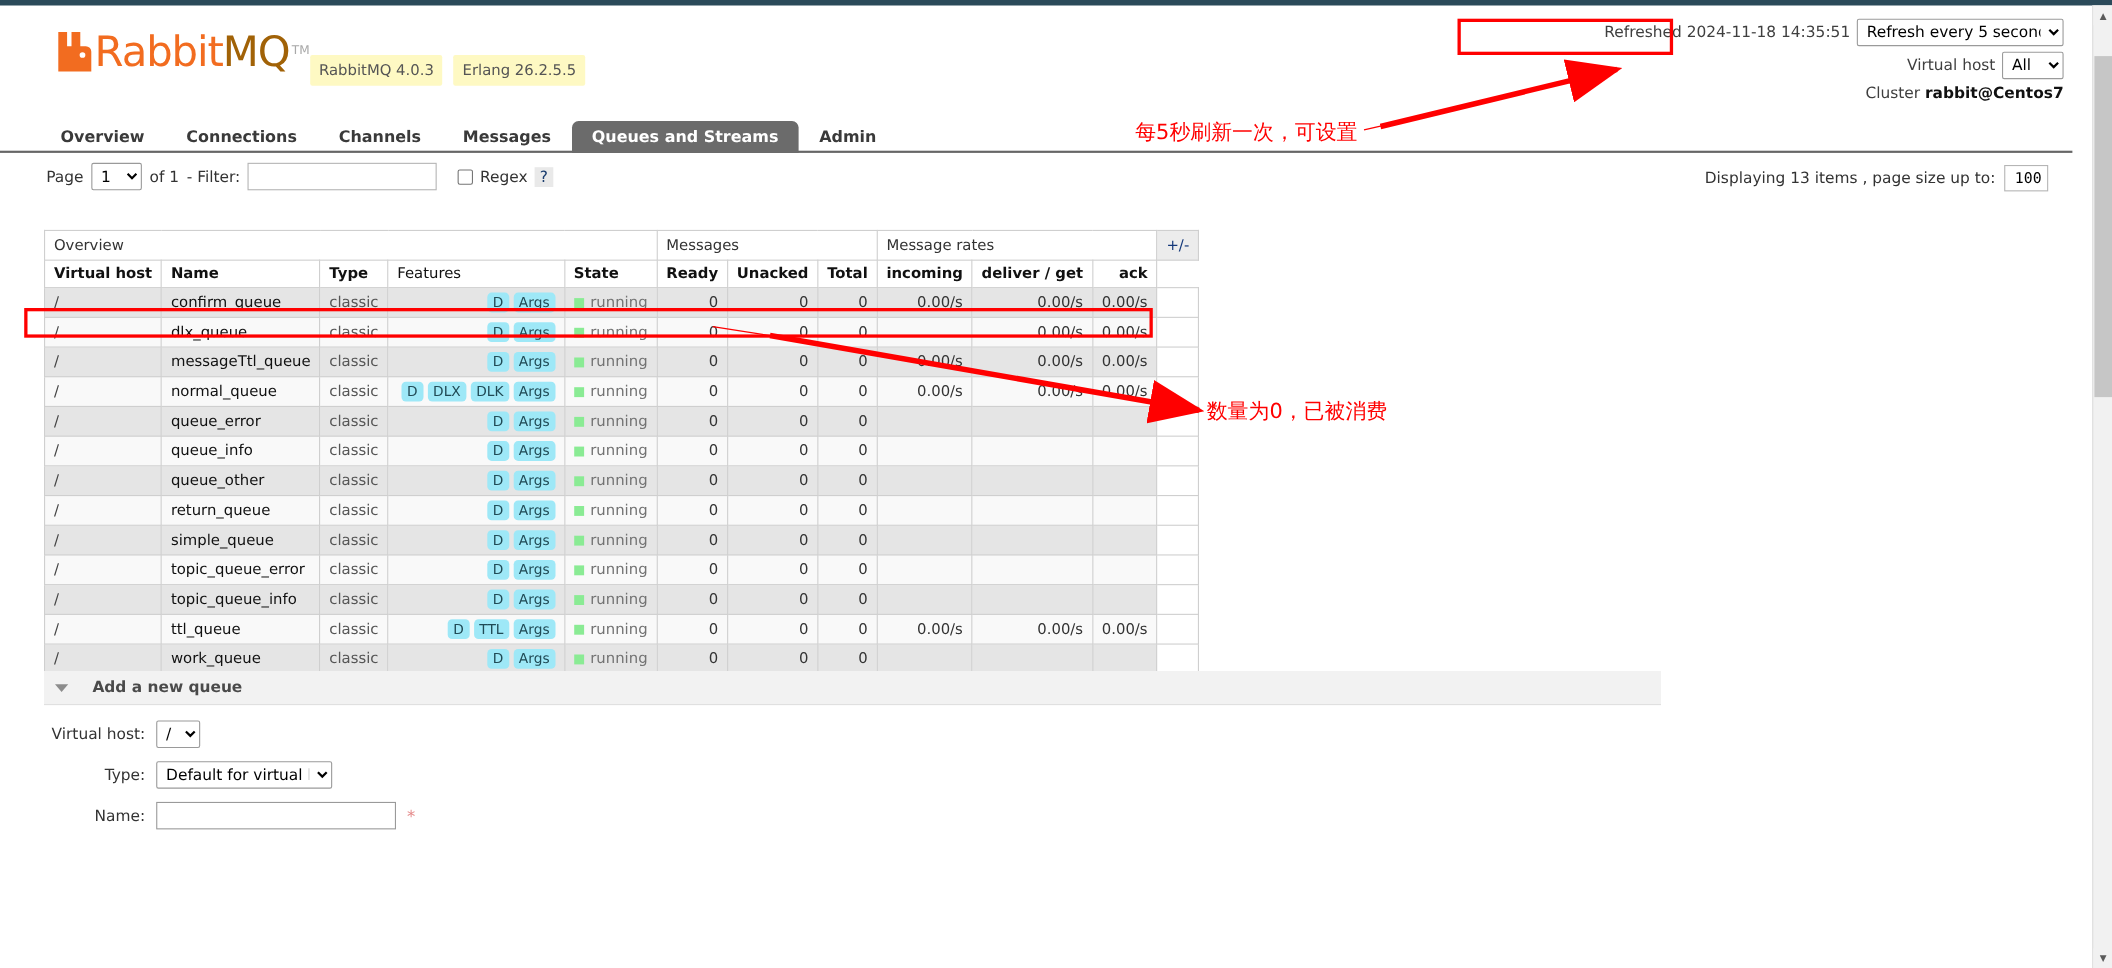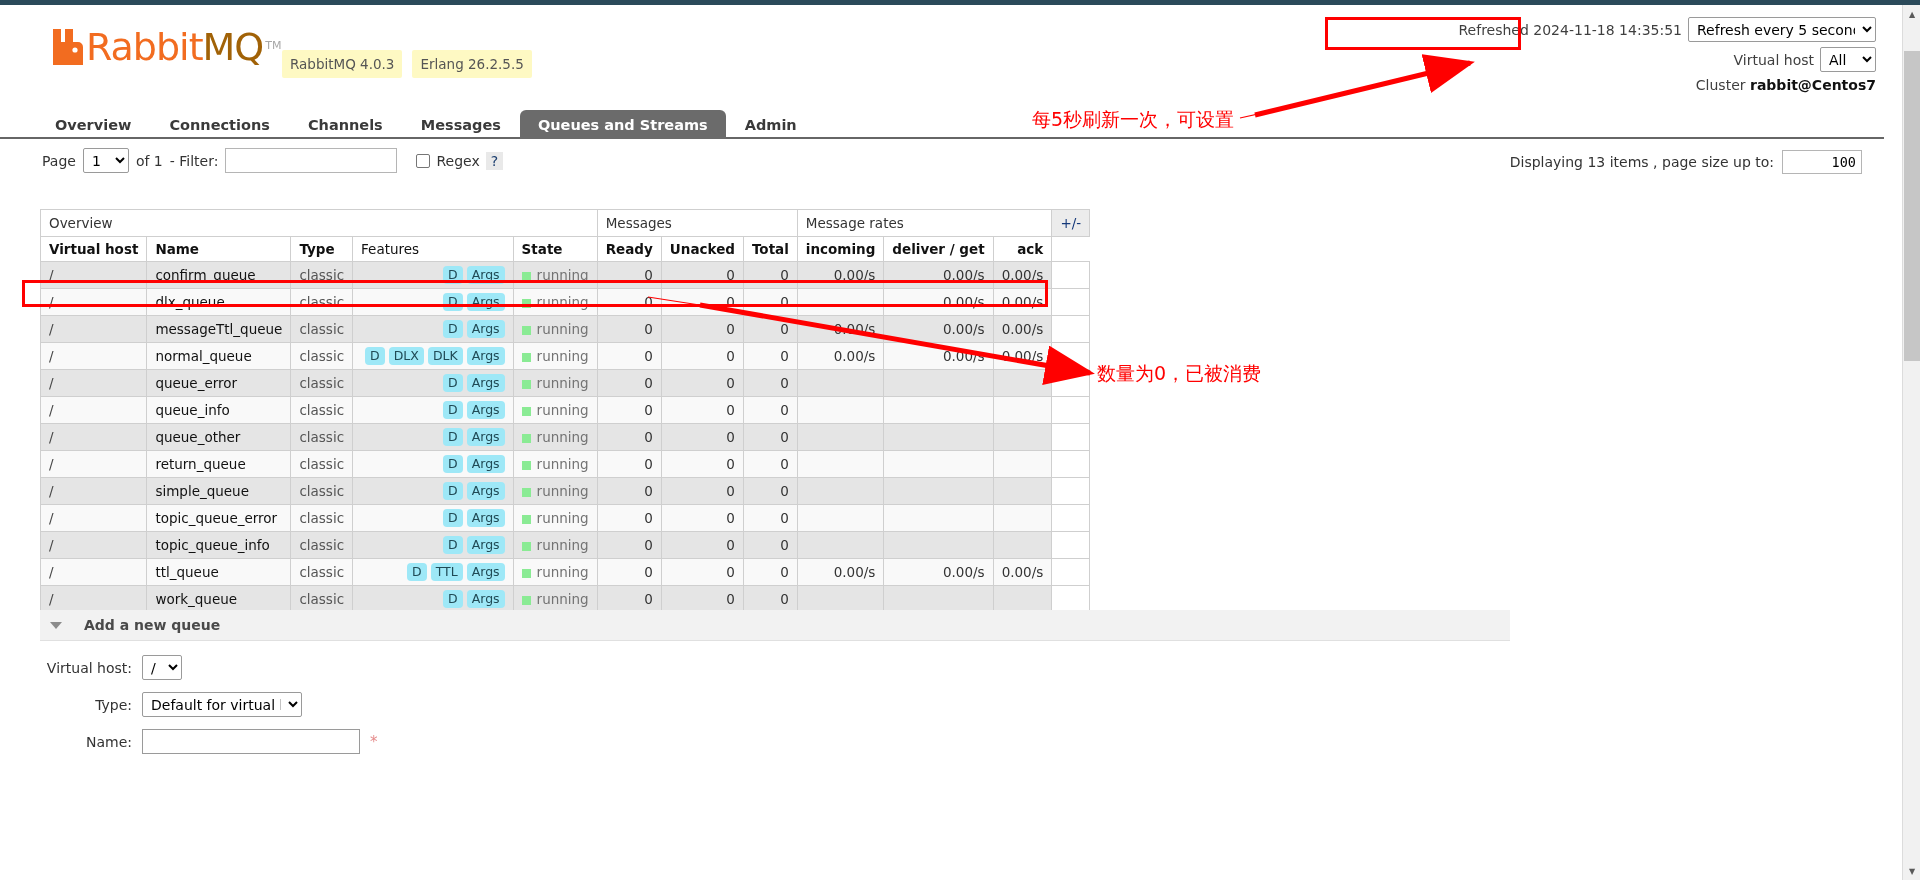--- a/index.html
+++ b/index.html
@@ -154,21 +154,21 @@
   .help-q {
     background: #e9e9e9; color: #1a3d6e;
     font-size: 14px; padding: 1px 5px; cursor: pointer;
   }
   .fb-right {
     position: absolute; right: 22px; top: 2px;
     display: flex; align-items: center; gap: 8px;
     font-size: 14px; color: #333;
   }
   .pagesize-input {
-    width: 80px; height: 24px;
+    width: 40px; height: 24px;
     border: 1px solid #b5b5b5; background: #fff;
     font-family: "DejaVu Sans Mono", "Liberation Mono", monospace;
     font-size: 13.5px; text-align: right; padding: 1px 5px;
   }
 
   
   .table-wrap { position: absolute; top: 204px; left: 40px; }
   table.q {
     border-collapse: collapse;
     font-size: 13.5px;

